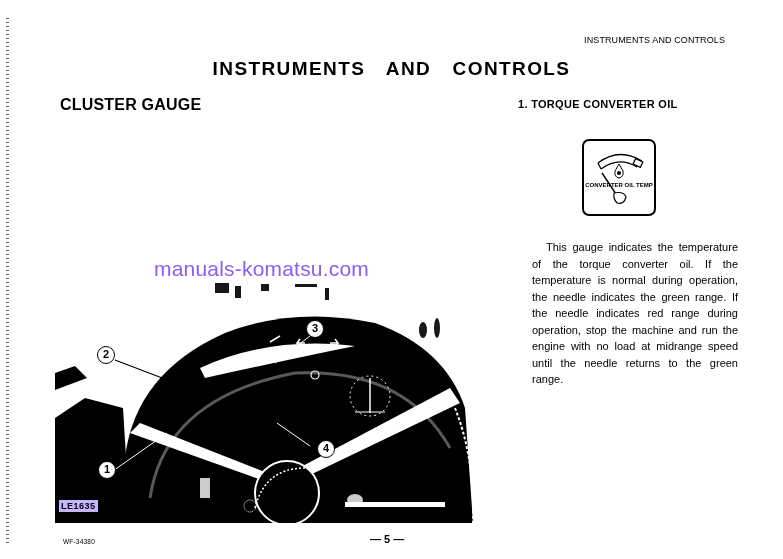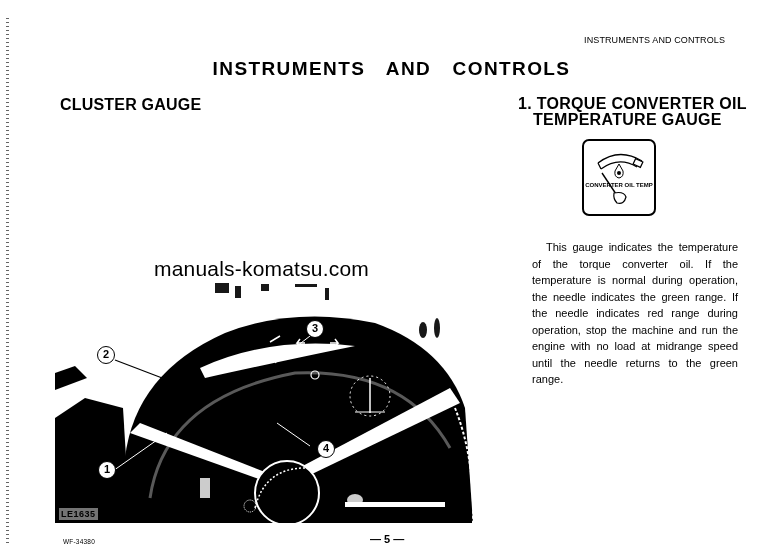--- a/index.html
+++ b/index.html
@@ -20,25 +20,25 @@
     .page-title {
       position: absolute; left: 0; width: 783px; top: 58px; text-align: center;
       font-size: 19px; font-weight: bold; letter-spacing: 1.4px; word-spacing: 4px;
     }
     .section-heading {
       position: absolute; left: 60px; top: 96px;
       font-size: 16px; font-weight: bold; letter-spacing: 0.2px;
     }
     .watermark {
       position: absolute; left: 154px; top: 257px;
-      font-size: 21px; font-weight: normal; color: #000000; letter-spacing: 0.2px;
+      font-size: 21px; font-weight: normal; color: #8b5cf6; letter-spacing: 0.2px;
     }
     .right-heading {
       position: absolute; left: 518px; top: 96px;
-      font-size: 16px; font-weight: bold; line-height: 16px; letter-spacing: 0.3px;
+      font-size: 11px; font-weight: bold; line-height: 16px; letter-spacing: 0.3px;
     }
     .right-heading .line2 { padding-left: 15px; display: block; }
     .gauge-box {
       position: absolute; left: 582px; top: 139px; width: 74px; height: 77px;
       border: 2px solid #000; border-radius: 7px; box-sizing: border-box;
     }
     .gauge-box svg { position: absolute; left: 0; top: 0; }
     .gauge-label {
       position: absolute; left: 0; width: 70px; top: 41px; text-align: center;
       font-size: 6px; font-weight: bold; letter-spacing: 0px; background: transparent;
@@ -52,22 +52,22 @@
       position: absolute; left: 55px; top: 278px; width: 460px; height: 245px;
     }
     .photo svg { position: absolute; left: 0; top: 0; }
     .callout {
       position: absolute; width: 18px; height: 18px; border-radius: 50%;
       border: 1.5px solid #000; background: #fff; box-sizing: border-box;
       font-size: 11px; font-weight: bold; text-align: center; line-height: 15px;
     }
     .photo-code {
       position: absolute; left: 58px; top: 499px; padding: 0 2px;
-      background: #737373; border: 1px solid #000;
-      font-size: 9px; font-weight: bold; letter-spacing: 0.5px; line-height: 12px; margin-top: 8px;
+      background: #c4b5fd; border: 1px solid #000;
+      font-size: 9px; font-weight: bold; letter-spacing: 0.5px; line-height: 12px;
     }
     .doc-code {
       position: absolute; left: 63px; top: 538px;
       font-size: 6.5px; letter-spacing: 0.2px;
     }
     .page-number {
       position: absolute; left: 370px; top: 533px;
       font-size: 11px; font-weight: bold;
     }
   </style>
@@ -78,21 +78,20 @@
 
 <div class="running-header">INSTRUMENTS AND CONTROLS</div>
 
 <div class="page-title" style="white-space:pre;">INSTRUMENTS  AND  CONTROLS</div>
 
 <div class="section-heading">CLUSTER GAUGE</div>
 
 <div class="right-heading">
   <span>1.</span>
   <span>TORQUE CONVERTER OIL</span>
-  <span class="line2">TEMPERATURE GAUGE</span>
 </div>
 
 <div class="gauge-box">
   <svg width="70" height="73" viewBox="0 0 70 73">
 
     <path d="M14 22 Q35 6 58 20" fill="none" stroke="#000" stroke-width="1.4"></path>
     <path d="M17 28 Q35 15 53 26" fill="none" stroke="#000" stroke-width="1.2"></path>
     <line x1="14" y1="22" x2="17" y2="28" stroke="#000" stroke-width="1.2"></line>
 
     <rect x="50" y="19" width="8" height="6" transform="rotate(25 54 22)" fill="#fff" stroke="#000" stroke-width="1.2"></rect>

